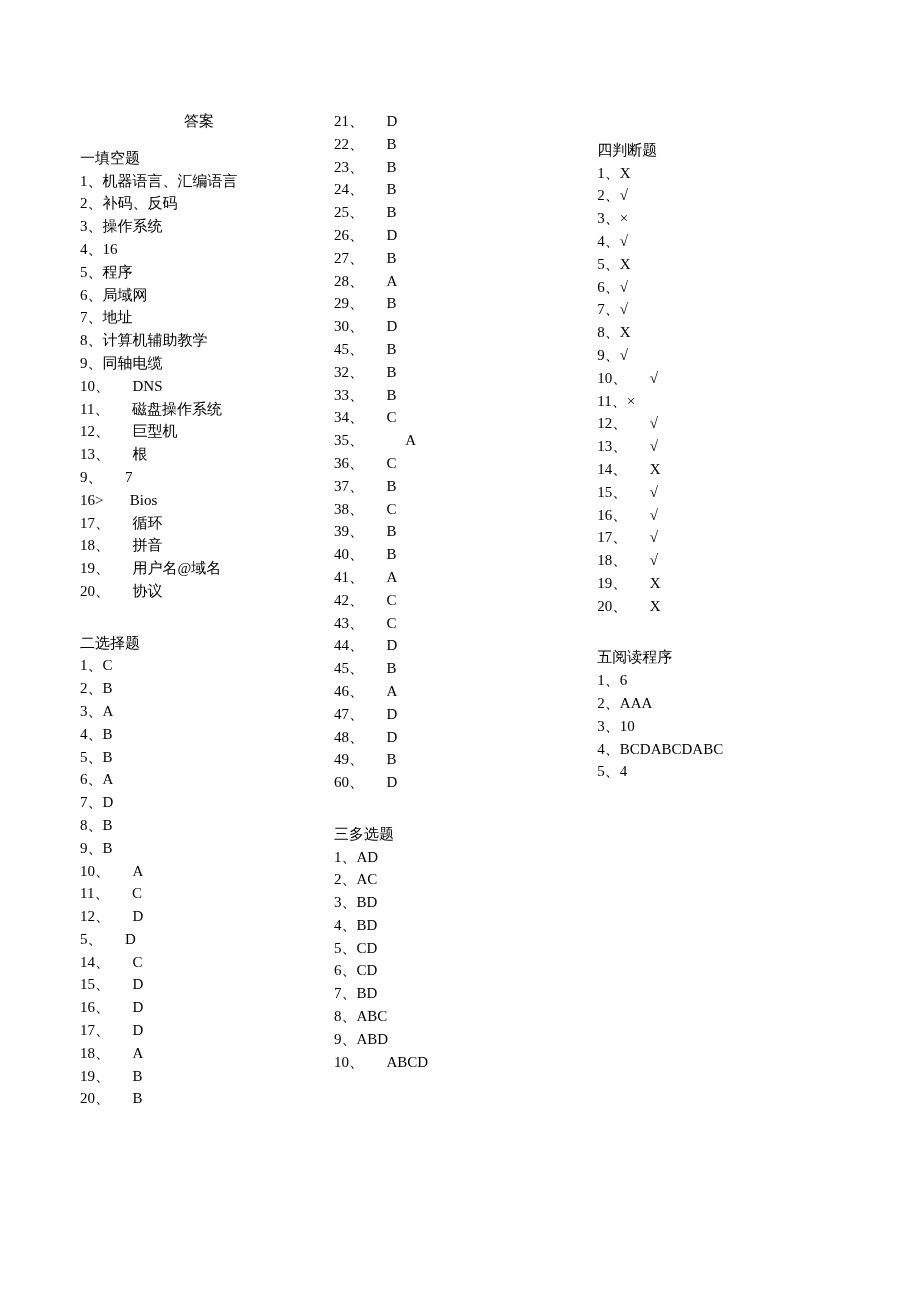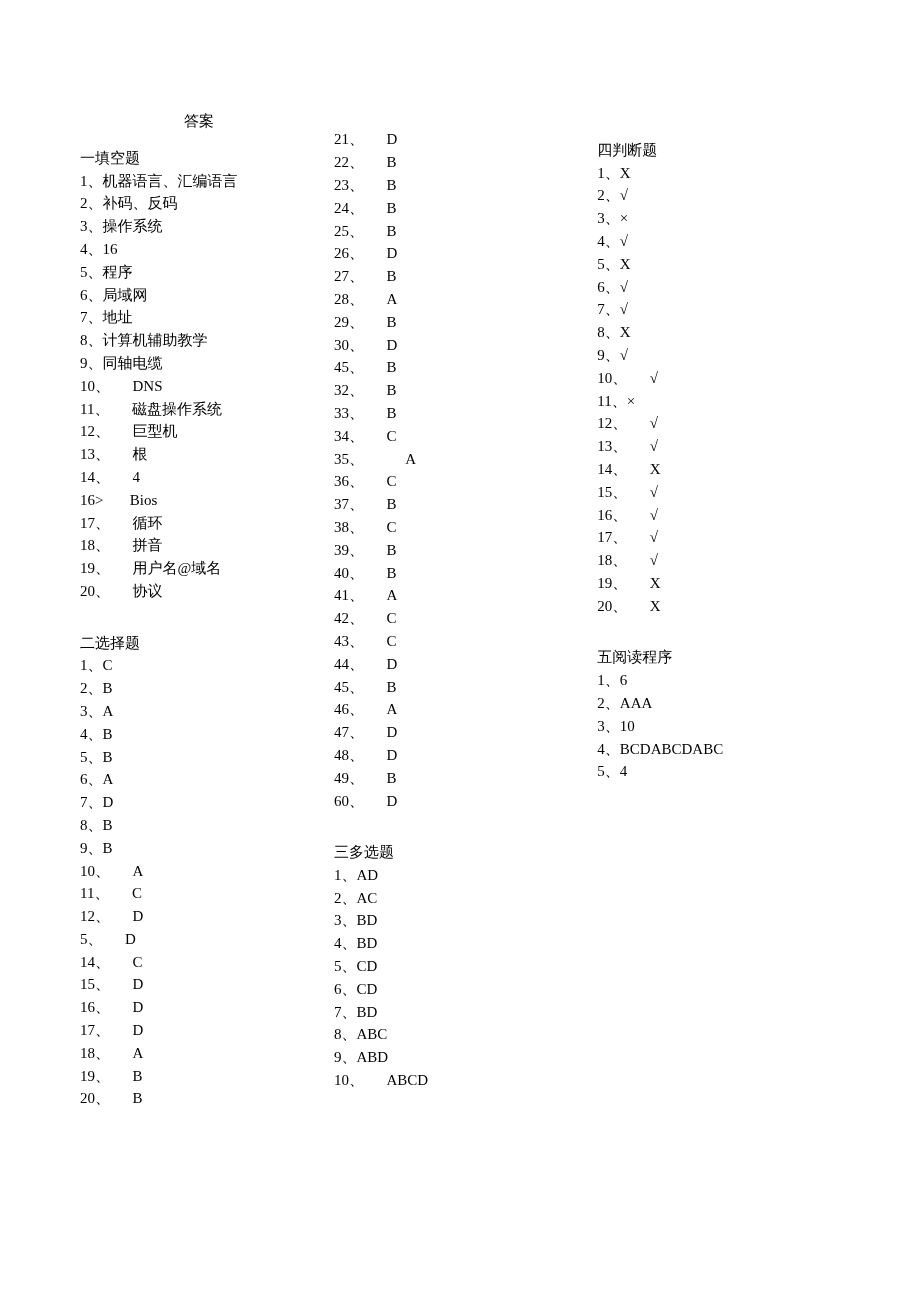--- a/index.html
+++ b/index.html
@@ -16,21 +16,21 @@
     padding: 110px 80px 0 80px;
     display: flex;
     flex-direction: row;
     gap: 16px;
   }
   .col {
     display: flex;
     flex-direction: column;
   }
   .col1 { width: 255px; }
-  .col2 { width: 265px; justify-content: center; }
+  .col2 { width: 265px; }
   .col3 { width: 260px; }
   .title-row {
     text-align: center;
     margin-bottom: 8px;
   }
   .row {
     line-height: 22.8px;
     white-space: pre;
   }
   .section-head {
@@ -53,21 +53,21 @@
         <div class="row">4、16</div>
         <div class="row">5、程序</div>
         <div class="row">6、局域网</div>
         <div class="row">7、地址</div>
         <div class="row">8、计算机辅助教学</div>
         <div class="row">9、同轴电缆</div>
         <div class="row">10、      DNS</div>
         <div class="row">11、      磁盘操作系统</div>
         <div class="row">12、      巨型机</div>
         <div class="row">13、      根</div>
-        <div class="row">14、      4</div>
+        <div class="row">9、      7</div>
         <div class="row">16&gt;       Bios</div>
         <div class="row">17、      循环</div>
         <div class="row">18、      拼音</div>
         <div class="row">19、      用户名@域名</div>
         <div class="row">20、      协议</div>
       </div>
     <div class="gap"></div>
     <div class="row section-head">二选择题</div>
     <div id="sec2-list">
         <div class="row">1、C</div>

